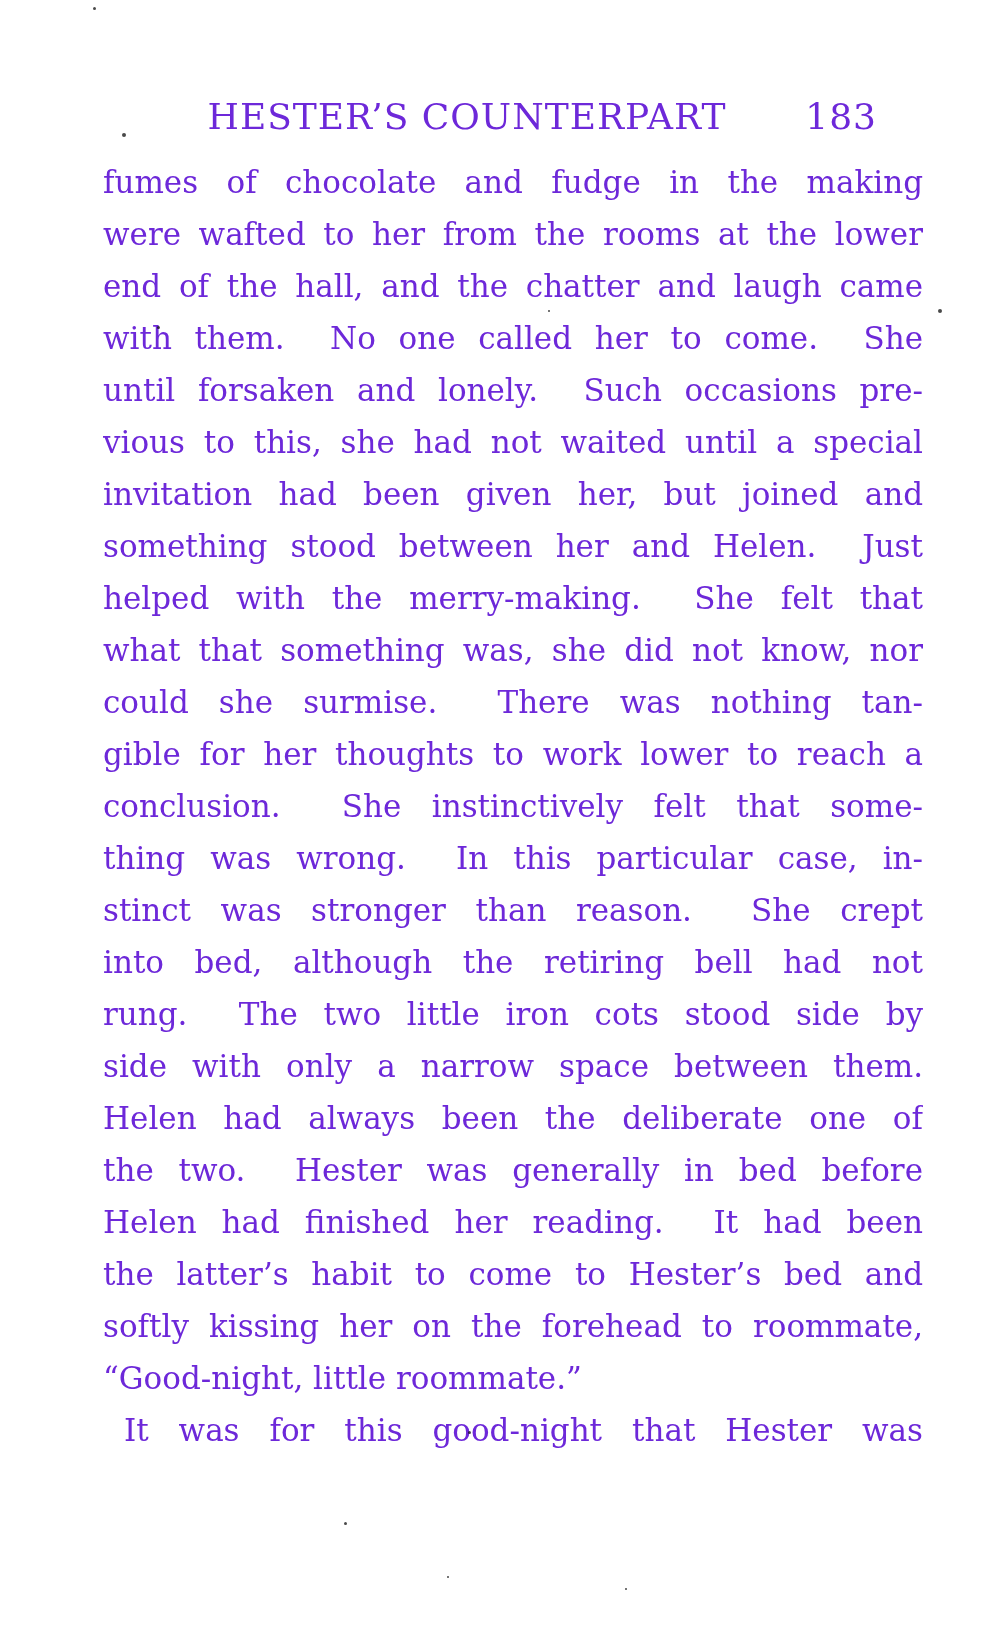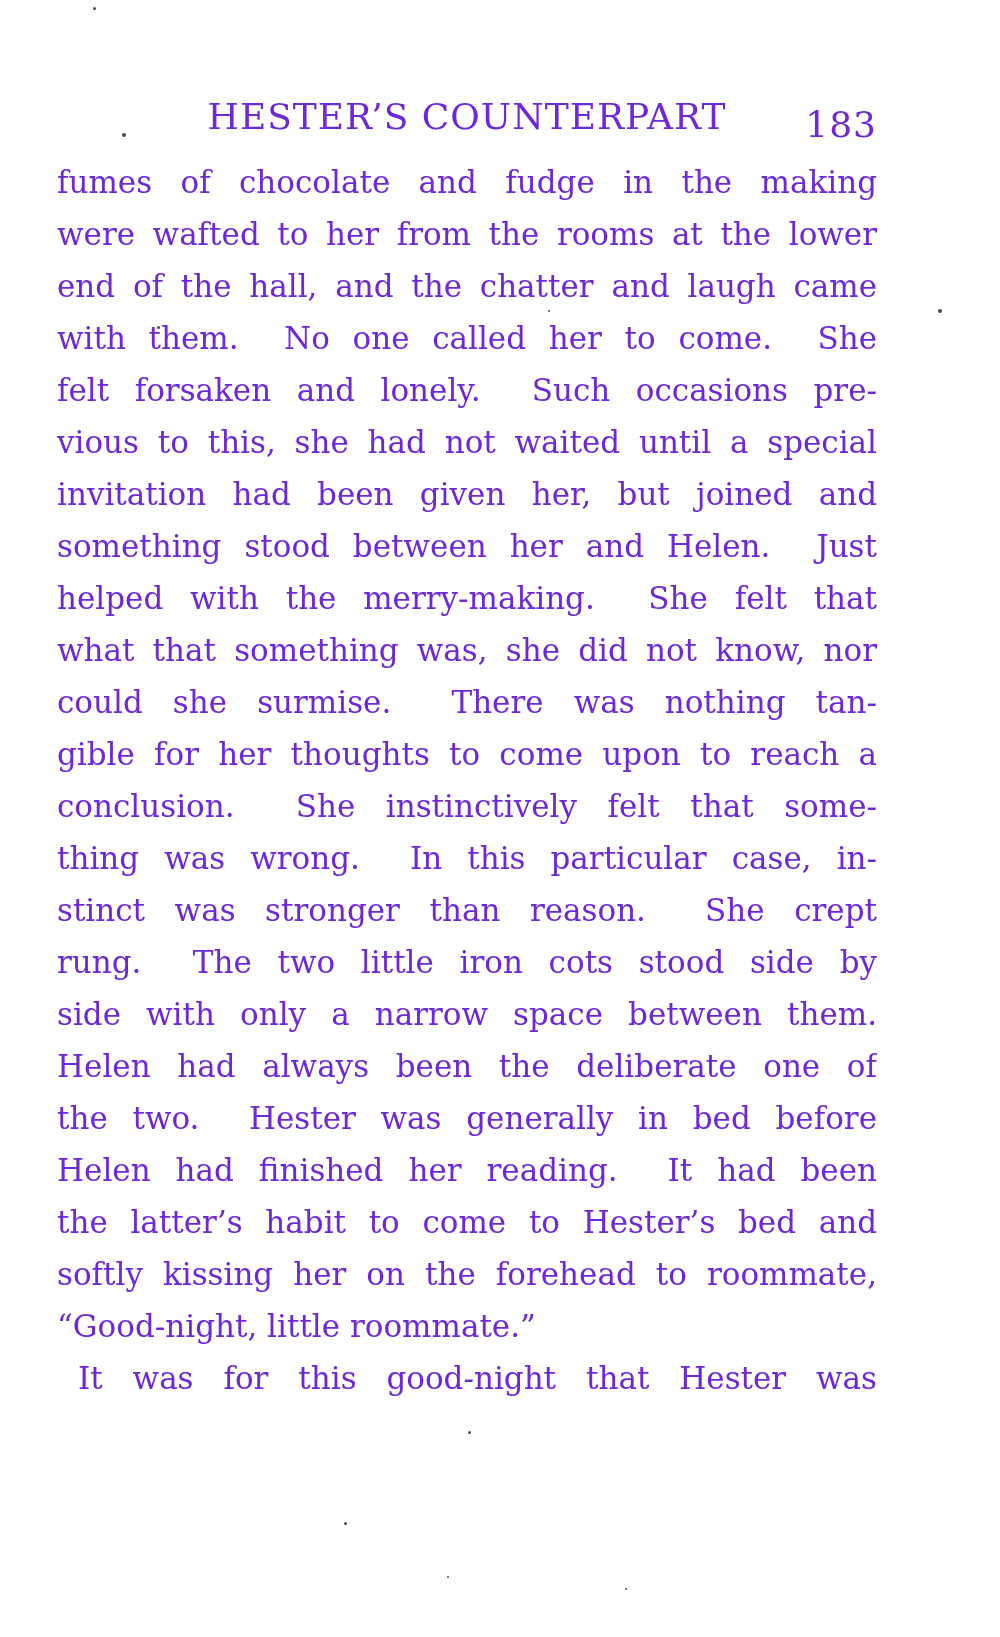--- a/index.html
+++ b/index.html
@@ -25,21 +25,21 @@
     left: 0;
     width: 100%;
     text-align: center;
     font-size: 36px;
     letter-spacing: 1px;
     white-space: pre;
   }
   .page-number {
     position: absolute;
     right: 0;
-    top: 8px;
+    top: 0;
     font-size: 36px;
     letter-spacing: 1px;
   }
   .body-text {
     position: absolute;
     top: 156px;
     left: 57px;
     width: 820px;
     line-height: 52px;
   }
@@ -65,36 +65,37 @@
 </style>
 </head>
 <body>
 
 <div class="page" style="background: rgb(255, 255, 255); color: #6d28d9; padding-left: 31px;">
   <div class="header">
     <div class="running-title">HESTER’S COUNTERPART</div>
     <div class="page-number">183</div>
   </div>
 
-  <div class="body-text" id="body-lines" style="font-size: 31px;">
+  <div class="body-text" id="body-lines" style="font-size: 31px; margin-left: 46px;">
       <div class="line">fumes of chocolate and fudge in the making</div>
       <div class="line">were wafted to her from the rooms at the lower</div>
       <div class="line">end of the hall, and the chatter and laugh came</div>
       <div class="line">with them.  No one called her to come.  She</div>
-      <div class="line">felt forsaken and lonely.  Such occasions pre-</div>
+      <div class="line">until forsaken and lonely.  Such occasions pre-</div>
       <div class="line">vious to this, she had not waited until a special</div>
       <div class="line">invitation had been given her, but joined and</div>
       <div class="line">something stood between her and Helen.  Just</div>
       <div class="line">helped with the merry-making.  She felt that</div>
       <div class="line">what that something was, she did not know, nor</div>
       <div class="line">could she surmise.  There was nothing tan-</div>
-      <div class="line">gible for her thoughts to come upon to reach a</div>
+      <div class="line">gible for her thoughts to work lower to reach a</div>
       <div class="line">conclusion.  She instinctively felt that some-</div>
       <div class="line">thing was wrong.  In this particular case, in-</div>
       <div class="line">stinct was stronger than reason.  She crept</div>
+      <div class="line">into bed, although the retiring bell had not</div>
       <div class="line">rung.  The two little iron cots stood side by</div>
       <div class="line">side with only a narrow space between them.</div>
       <div class="line">Helen had always been the deliberate one of</div>
       <div class="line">the two.  Hester was generally in bed before</div>
       <div class="line">Helen had finished her reading.  It had been</div>
       <div class="line">the latter’s habit to come to Hester’s bed and</div>
       <div class="line">softly kissing her on the forehead to roommate,</div>
       <div class="line nojust">“Good-night, little roommate.”</div>
       <div class="line indent">It was for this good-night that Hester was</div>
     </div>

